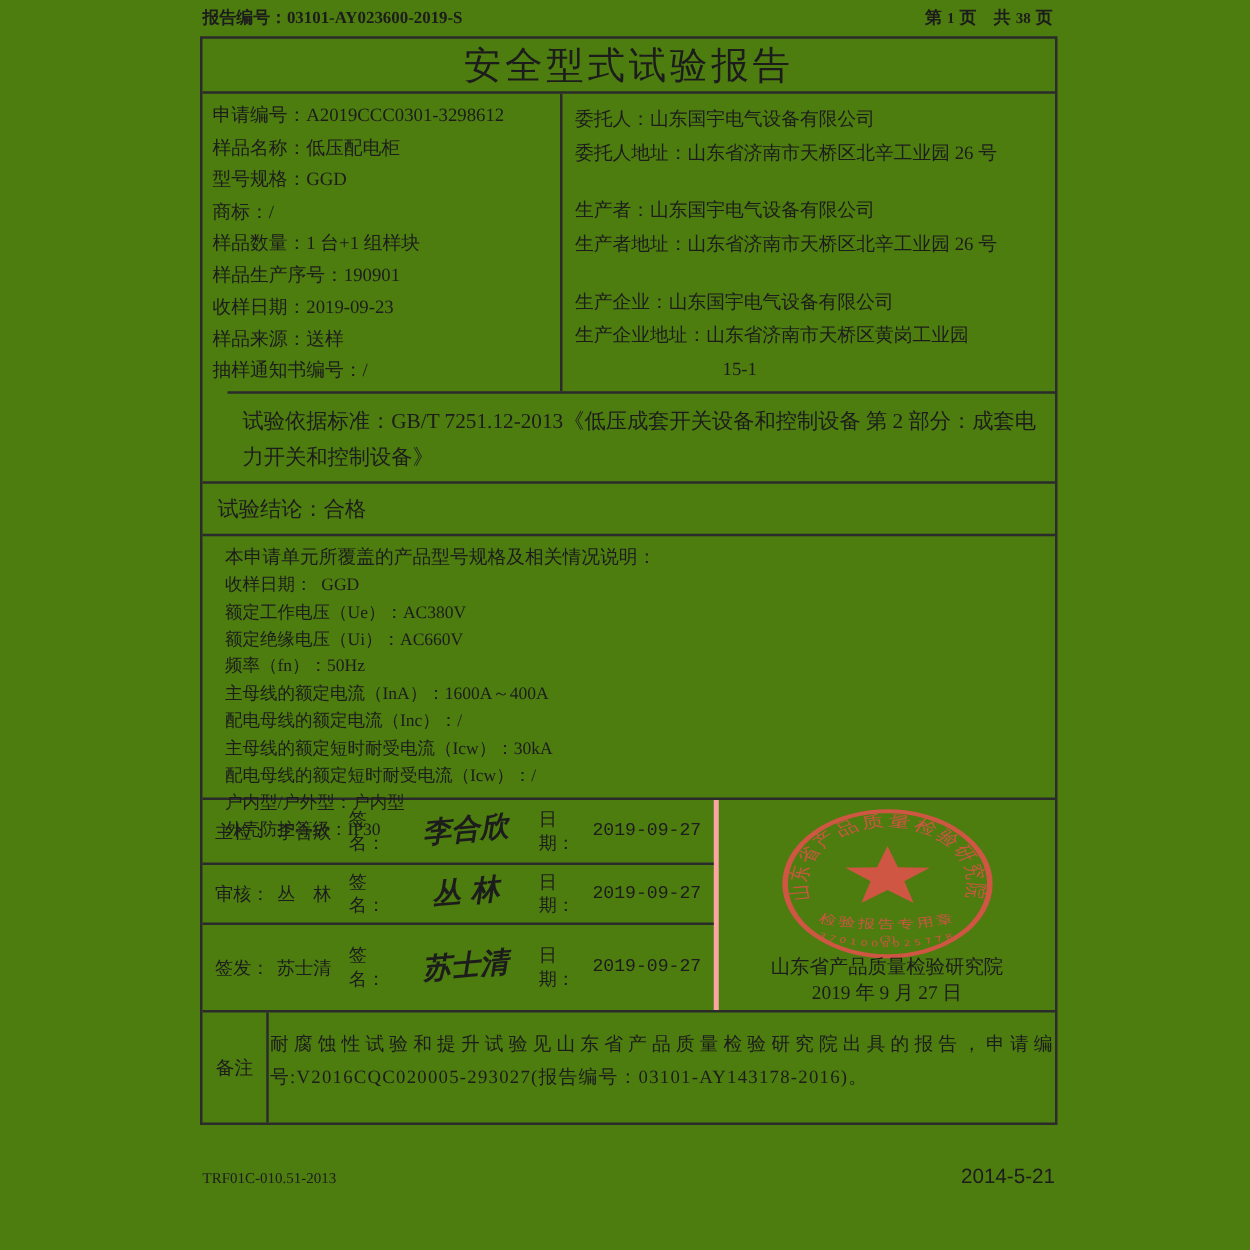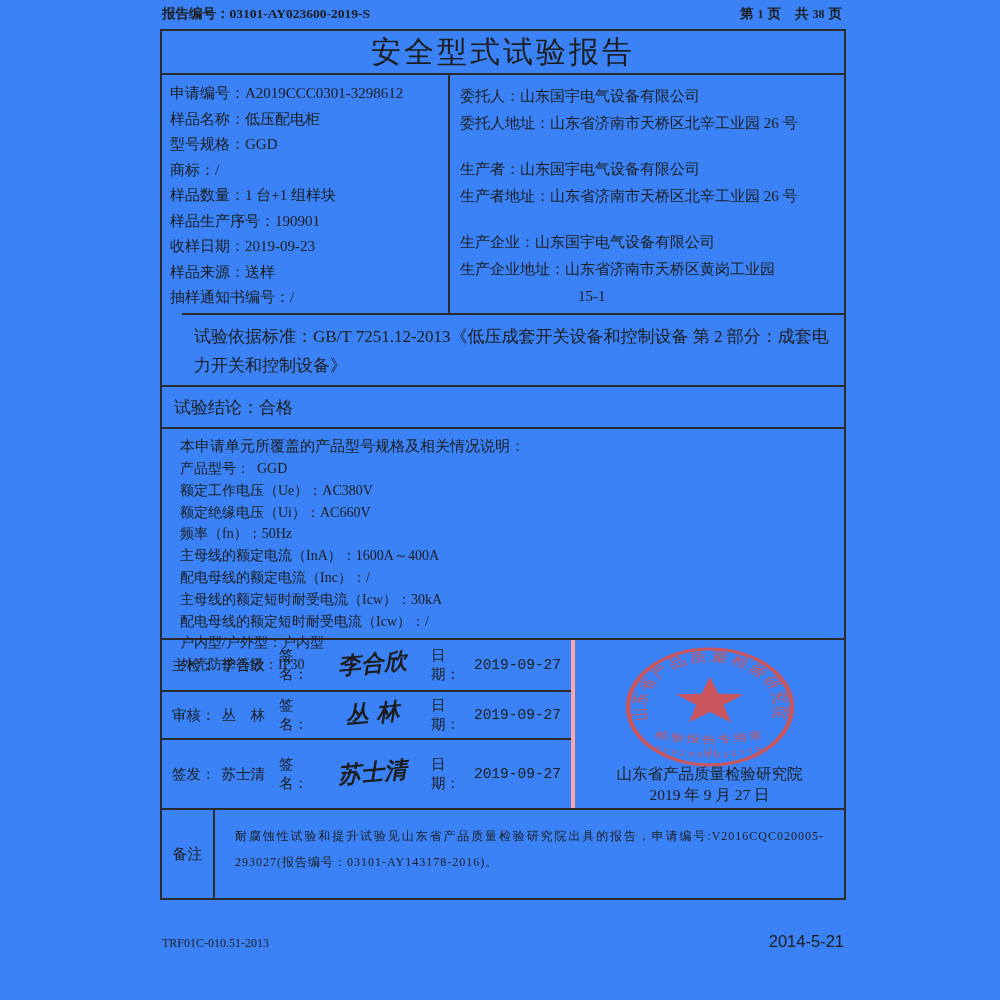--- a/index.html
+++ b/index.html
@@ -1,17 +1,17 @@
 <!DOCTYPE html>
 <html><head>
 <meta charset="utf-8">
 <style>
   html,body { margin:0; padding:0; background:#ffffff; }
   .sheet {
-    position:relative; width:1000px; height:1000px; background:#3b82f6;
+    position:relative; width:1000px; height:1000px; background:#4d7c0f;
     font-family:"Liberation Serif","DejaVu Serif",serif; color:#1c1c1c;
     overflow:hidden;
   }
   .doc { position:absolute; left:160px; top:5px; width:686px; }
 
   
   .hdr { display:flex; justify-content:space-between; align-items:flex-end;
          font-weight:bold; font-size:13.5px; padding:0 2px 6px 2px; }
   .pg span { margin:0 2px; }
   .pg .gap { margin-left:12px; }
@@ -58,21 +58,21 @@
   .sig-date { white-space:nowrap;font-family:Liberation Mono, monospace; }
 
   .sig-stamp { flex:1; position:relative; text-align:center; }
   .stamp-svg { display:block; margin:4px auto 0 auto; opacity:0.88; }
   .stamp-caption { position:absolute; bottom:3px; left:0; right:0;
                    font-size:15.5px; line-height:21px; }
 
   .remark-row { display:flex; height:90px; }
   .remark-label { width:53px; border-right:2px solid #2b2b2b; box-sizing:border-box;
                   display:flex; align-items:center; justify-content:center; font-size:15px; }
-  .remark-body { flex:1; padding:13px 20px; font-size:12px; line-height:26px;
+  .remark-body { flex:1; padding:13px 1px; font-size:15px; line-height:26px;
                  text-align:justify; text-justify:inter-character; letter-spacing:1px; }
 
   .ftr { display:flex; justify-content:space-between; align-items:baseline;
          margin-top:32px; padding:0 2px; }
   .ftr-left  { font-size:12px; }
   .ftr-right { font-size:16.5px; font-family:"Liberation Sans","DejaVu Sans",sans-serif; }
 </style>
 </head>
 <body>
 
@@ -116,21 +116,21 @@
           </div>
         </div>
       </div>
 
       <div class="row std-row">试验依据标准：GB/T 7251.12-2013《低压成套开关设备和控制设备 第 2 部分：成套电力开关和控制设备》</div>
 
       <div class="row concl-row">试验结论：合格</div>
 
       <div class="row prod-row">
         <div class="pline first">本申请单元所覆盖的产品型号规格及相关情况说明：</div>
-        <div class="pline">产品型号：  GGD</div>
+        <div class="pline">收样日期：  GGD</div>
         <div class="pline">额定工作电压（Ue）：AC380V</div>
         <div class="pline">额定绝缘电压（Ui）：AC660V</div>
         <div class="pline">频率（fn）：50Hz</div>
         <div class="pline">主母线的额定电流（InA）：1600A～400A</div>
         <div class="pline">配电母线的额定电流（Inc）：/</div>
         <div class="pline">主母线的额定短时耐受电流（Icw）：30kA</div>
         <div class="pline">配电母线的额定短时耐受电流（Icw）：/</div>
         <div class="pline">户内型/户外型：户内型</div>
         <div class="pline">外壳防护等级：IP30</div>
       </div>

